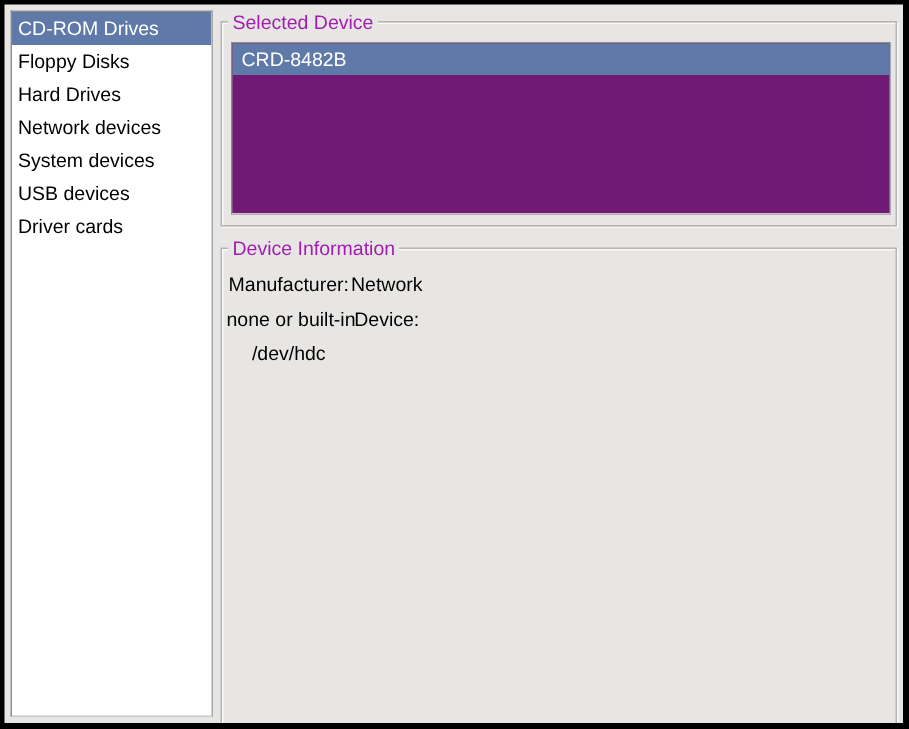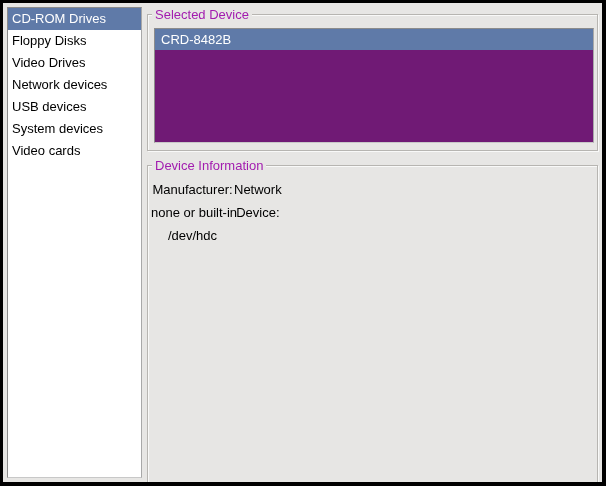--- a/index.html
+++ b/index.html
@@ -117,25 +117,25 @@
   }
 </style>
 </head>
 <body>
 
 <div class="window" style="--window-bg: #e7e6e4; --selection-bg: #5f7aa8; --selection-fg: #ffffff;">
 
   <div class="category-list" id="category-list">
       <div class="category-row selected-row">CD-ROM Drives</div>
       <div class="category-row">Floppy Disks</div>
-      <div class="category-row">Video Drives</div>
+      <div class="category-row">Hard Drives</div>
       <div class="category-row">Network devices</div>
+      <div class="category-row">System devices</div>
       <div class="category-row">USB devices</div>
-      <div class="category-row">System devices</div>
-      <div class="category-row">Video cards</div>
+      <div class="category-row">Driver cards</div>
     </div>
 
   <div class="frame frame-selected-device">
     <span class="frame-label">Selected Device</span>
     <div class="device-list" id="device-list">
         <div class="device-row selected-row">CRD-8482B</div>
       </div>
   </div>
 
   <div class="frame frame-device-info">

